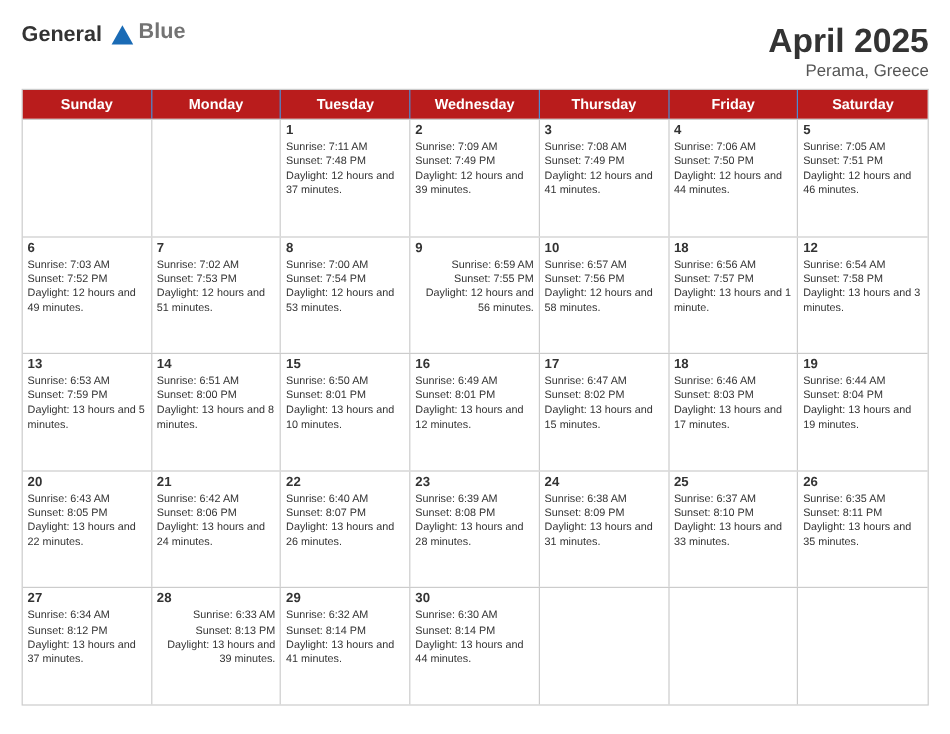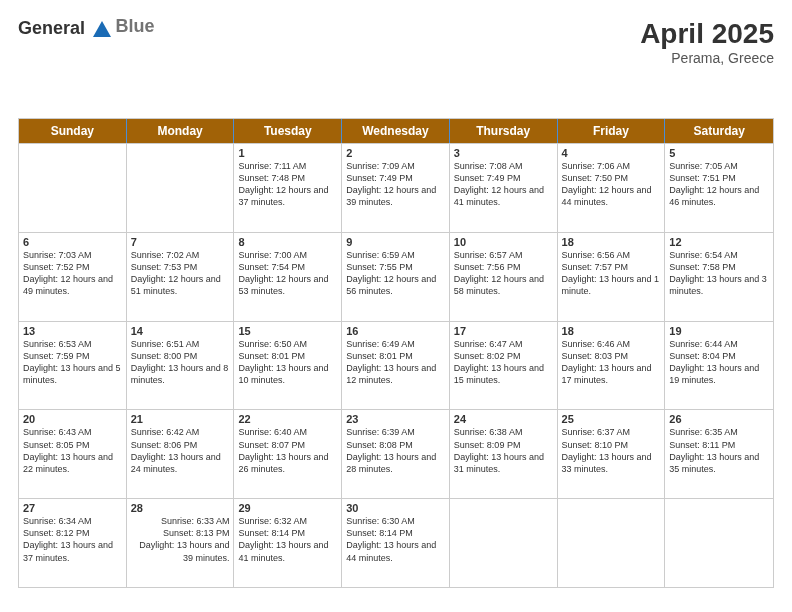--- a/index.html
+++ b/index.html
@@ -9,21 +9,20 @@
       width: 792px;
       height: 612px;
       overflow: hidden;
     }
     .page {
       width: 792px;
       height: 612px;
       padding: 18px 18px 24px 18px;
       display: flex;
       flex-direction: column;
-      gap: 44px;
     }
     .header {
       display: flex;
       justify-content: space-between;
       align-items: flex-start;
       margin-bottom: 8px;
     }
     .logo {
       display: flex;
       align-items: center;
@@ -43,21 +42,21 @@
     }
     .calendar {
       flex: 1;
       display: flex;
       flex-direction: column;
       border: 1px solid #ccc;
     }
     .cal-header {
       display: grid;
       grid-template-columns: repeat(7, 1fr);
-      background: #a16207;
+      background: #b91c1c;
     }
     .cal-header-cell {
       color: #fff;
       text-align: center;
       padding: 5px 2px;
       font-size: 12px;
       font-weight: bold;
       border-right: 1px solid #4a8dd5;
     }
     .cal-header-cell:last-child { border-right: none; }
@@ -173,21 +172,21 @@
 Daylight: 12 hours and 51 minutes.</div>
           </div>
           <div class="cal-cell">
             <span class="day-num">8</span>
             <div class="day-info" style="white-space: pre-line;">Sunrise: 7:00 AM
 Sunset: 7:54 PM
 Daylight: 12 hours and 53 minutes.</div>
           </div>
           <div class="cal-cell">
             <span class="day-num">9</span>
-            <div class="day-info" style="white-space: pre-line;">Sunrise: 6:59 AM
+            <div class="day-info" style="white-space: pre-line; text-align: right;">Sunrise: 6:59 AM
 Sunset: 7:55 PM
 Daylight: 12 hours and 56 minutes.</div>
           </div>
           <div class="cal-cell">
             <span class="day-num">10</span>
             <div class="day-info" style="white-space: pre-line;">Sunrise: 6:57 AM
 Sunset: 7:56 PM
 Daylight: 12 hours and 58 minutes.</div>
           </div>
           <div class="cal-cell">

